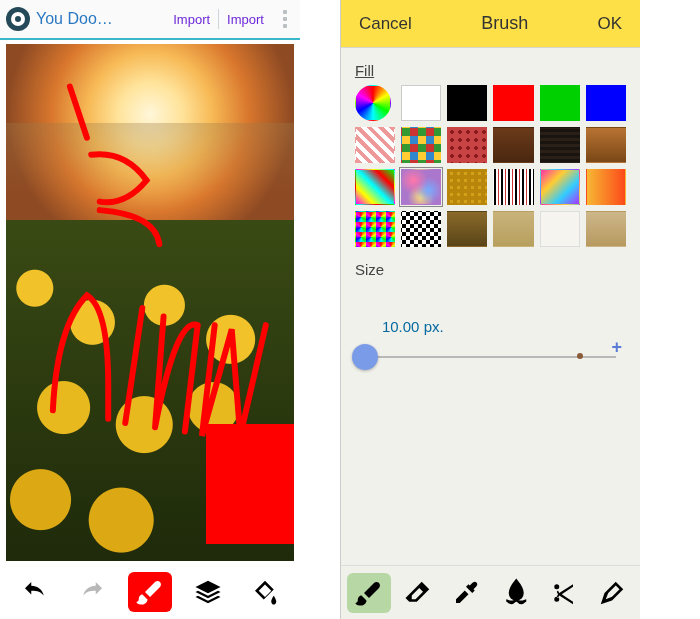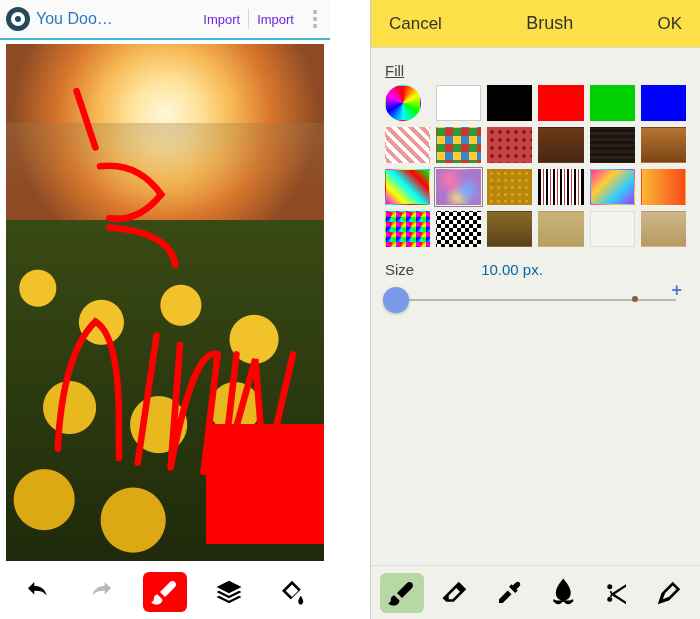--- a/index.html
+++ b/index.html
@@ -1,17 +1,17 @@
 <!DOCTYPE html>
 <html><head>
 <meta charset="utf-8">
 <style>
   * { box-sizing: border-box; margin: 0; padding: 0; }
   html, body { width: 700px; height: 619px; overflow: hidden; font-family: -apple-system, Helvetica, Arial, sans-serif; }
-  .app { display: flex; width: 700px; height: 619px; gap: 40px; }
+  .app { display: flex; width: 640px; height: 619px; gap: 40px; }
   .pane { height: 619px; position: relative; }
   .pane-left { width: 350px; background: #fff; }
   .pane-right { width: 350px; background: #f1f1eb; border-left: 1px solid #ccc; }
 
   
   .l-top { height: 40px; display: flex; align-items: center; padding: 0 6px; border-bottom: 2px solid #3bb7cc; background: #fafafa; }
   .app-icon { width: 24px; height: 24px; border-radius: 50%; background: #244a5a; position: relative; margin-right: 6px; flex: none; }
   .app-icon::after { content:""; position:absolute; width:14px; height:14px; border-radius:50%; background:#fff; left:5px; top:5px; }
   .app-icon::before { content:""; position:absolute; width:6px; height:6px; border-radius:50%; background:#244a5a; left:9px; top:9px; z-index:1;}
   .app-title { color:#2a78c2; font-size:16px; flex:1; white-space:nowrap; overflow:hidden; text-overflow:ellipsis; }
@@ -53,21 +53,21 @@
   .r-top .title { font-size:18px; color:#333; }
 
   
   .r-body { position:absolute; left:0; right:0; top:48px; bottom:54px; padding:10px 14px; overflow:hidden;}
   .section-label { font-size:15px; color:#444; margin:4px 0 6px;text-decoration:underline; }
   .swatches { display:grid; grid-template-columns: repeat(6, 1fr); gap:6px; }
   .sw { height:36px; cursor:pointer; border:1px solid #0000;}
   .sw.sel { outline:1px solid #888; outline-offset:1px; }
   .sw-wheel { background: conic-gradient(red, #ff8000, yellow, #80ff00, lime, #00ff80, cyan, #0080ff, blue, #8000ff, magenta, #ff0080, red); border-radius:50%; width:36px; height:36px; justify-self:start;}
   .slider-row { margin-top:14px; }
-  .slider-head { display:flex; gap:40px; font-size:15px; color:#444; }
+  .slider-head { display:flex; gap:40px; font-size:15px; color:#444;flex-direction:column; }
   .slider-head .val { color:#0369a1;margin-left:27px; }
   .slider-track { position:relative; height:32px; margin-top:6px; }
   .track-line { position:absolute; left:10px; right:10px; top:15px; height:2px; background:#b8b8b8; }
   .minus, .plus { position:absolute; top:-4px; font-size:18px; color:#5a7bd6; font-weight:bold;}
   .minus { left:4px; } .plus { right:4px; }
   .thumb { position:absolute; top:3px; width:26px; height:26px; border-radius:50%; background:#7a9be8; box-shadow:0 1px 3px #0004; cursor:pointer;}
   .dot { position:absolute; top:12px; width:6px; height:6px; border-radius:50%; background:#8a5a3a;}
 
   
   .r-bot { position:absolute; left:0; right:0; bottom:0; height:54px; display:flex; align-items:center; justify-content:space-around; padding:0 4px; background:#f1f1eb; border-top:1px solid #ddd;}

